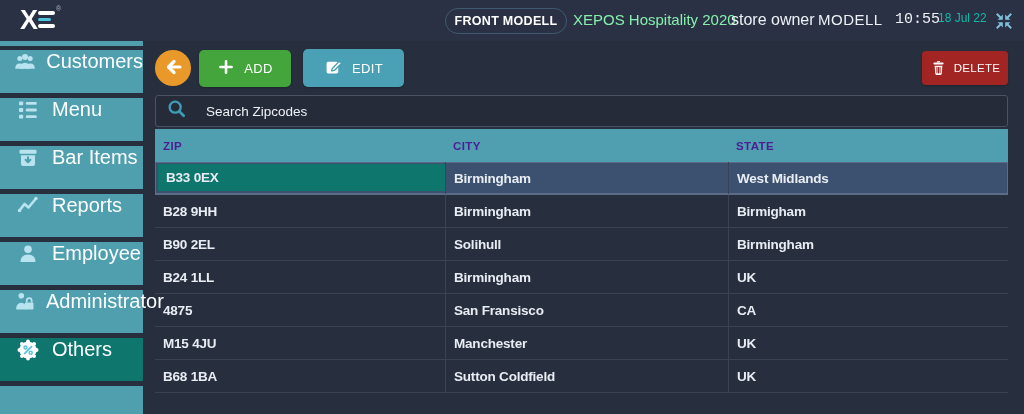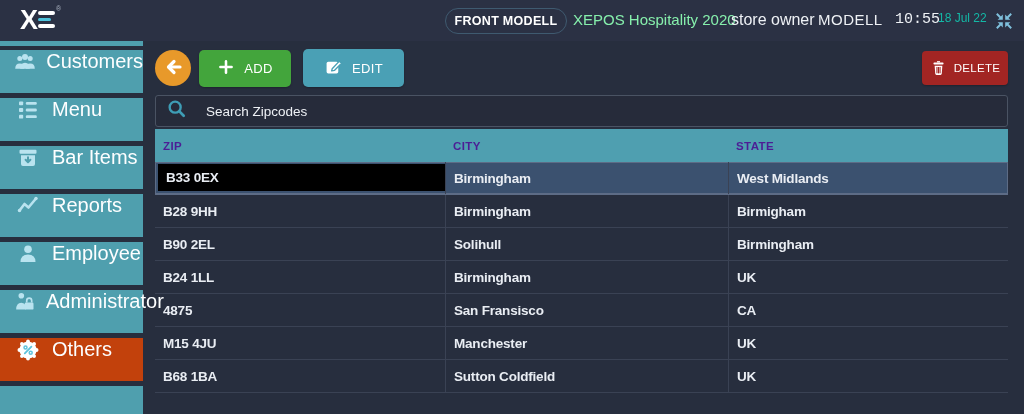--- a/index.html
+++ b/index.html
@@ -36,21 +36,21 @@
   
   .mainrow { display:flex; height:373px; }
 
   
   .sidebar { width:143px; display:flex; flex-direction:column; }
   .side-strip { height:5px; background:#4f9fae; margin-bottom:4px; }
   .side-item {
     height:43px; margin-bottom:5px; background:#4f9fae;
     display:flex; cursor:pointer; color:#fdfeff; font-size:20px;
   }
-  .side-item.sel { background:#c2410c; }
+  .side-item.sel { background:#0f766e; }
   .side-item .ic { width:30px; margin-left:13px; margin-right:9px; display:flex; justify-content:center; color:#b9e3ef; }
   .side-item.sel .ic { color:#ffffff; }
   .side-item.partial { height:28px; margin-bottom:0; }
 
   
   .content { flex:1; padding:8px 16px 0 12px; display:flex; flex-direction:column; }
   .toolbar { display:flex; align-items:center; height:38px; }
   .back-btn {
     width:36px; height:36px; border-radius:50%; background:#e8992a; border:none;
     display:flex; align-items:center; justify-content:center; cursor:pointer; flex:0 0 auto;
@@ -84,21 +84,21 @@
   .tr {
     height:33px; display:flex; align-items:stretch; cursor:pointer;
     border-bottom:1px solid #3a4254; color:#e9edf3; font-size:13.5px; font-weight:700;
     letter-spacing:-0.2px;
   }
   .td { display:flex; align-items:stretch; }
   .td.c1, .td.c2 { border-left:1px solid #3a4254; }
   .cwrap { display:flex; align-items:center; width:100%; padding-left:8px; }
   .tr.sel { background:#3b516f; box-shadow:inset 0 0 0 1px #5d6c86; border-bottom:1px solid #5d6c86; }
   .tr.sel .td.c0 { padding:2px 0 3px 3px; }
-  .tr.sel .td.c0 .cwrap { background:#000000; }
+  .tr.sel .td.c0 .cwrap { background:#0f766e; }
 </style>
 </head>
 <body>
 
 <div class="topbar">
   <div class="logo">
     <span class="lx">X</span>
     <span class="le">
         <i class="b1"></i>
         <i class="b2"></i>

